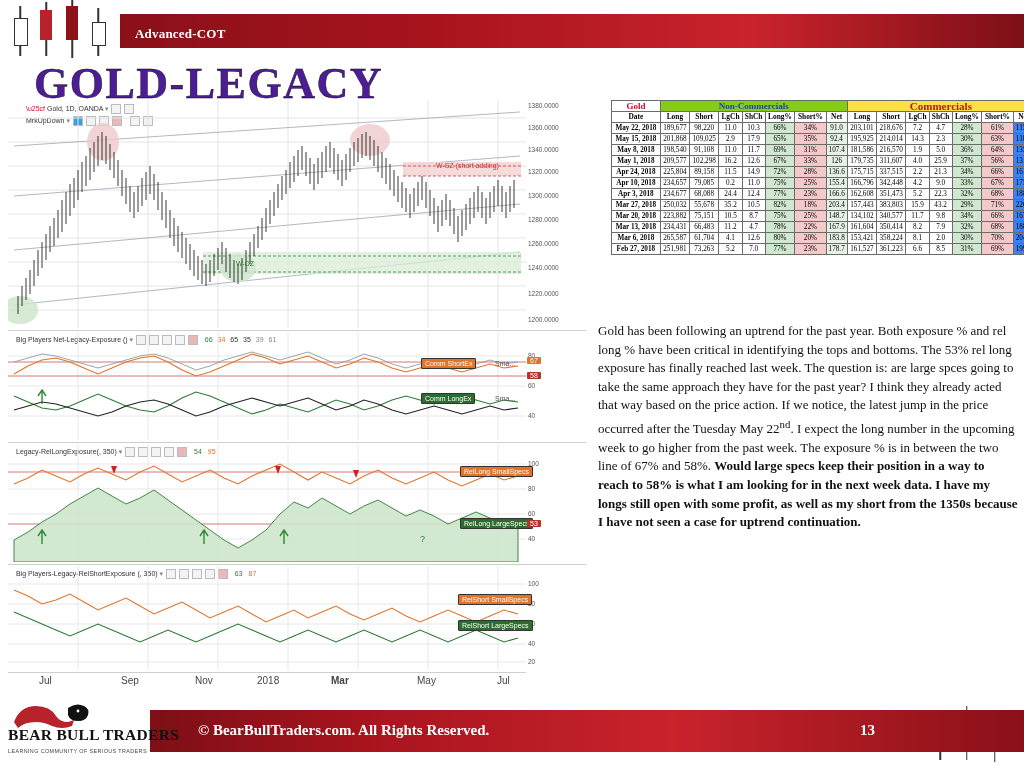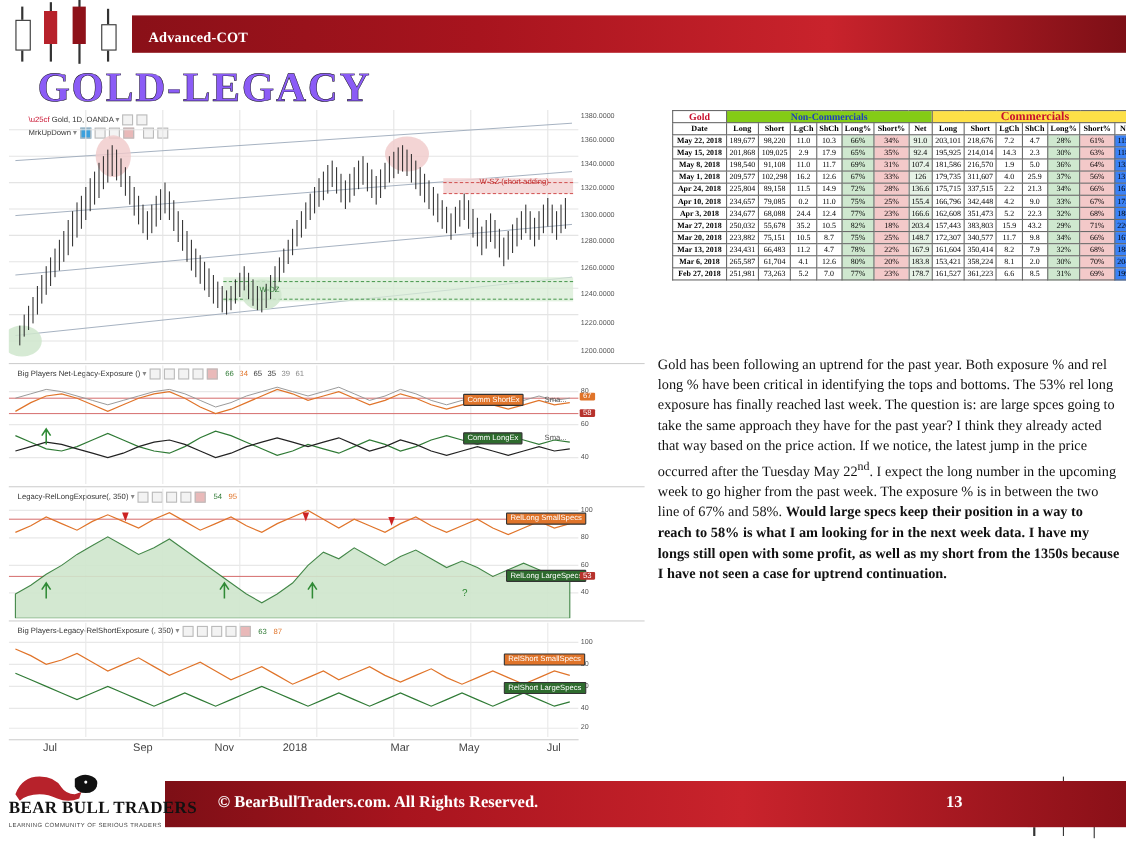--- a/index.html
+++ b/index.html
@@ -10,21 +10,21 @@
   .candle{position:absolute;}
   .candle .wick{position:absolute;left:50%;transform:translateX(-50%);width:1.5px;background:#333;}
   .candle .body{position:absolute;left:0;width:100%;}
 
   
   .header-bar{position:absolute;left:120px;top:14px;width:904px;height:34px;
      background:linear-gradient(90deg,#8a1018 0%, #a8141e 35%, #c9232c 70%, #7d0f16 100%);}
   .header-title{position:absolute;left:135px;top:26px;color:#ffffff;font-size:13px;font-weight:bold;font-family:"Liberation Serif",serif;letter-spacing:.2px;}
 
   
-  .slide-title{position:absolute;left:34px;top:58px;font-size:38px;font-weight:bold;color:#8b5cf6;
+  .slide-title{position:absolute;left:34px;top:58px;font-size:44px;font-weight:bold;color:#4c1d95;
      font-family:"Liberation Serif",serif;letter-spacing:1.5px;
      -webkit-text-stroke:0.4px #000;}
 
   
   .chart-panel{position:absolute;left:8px;top:100px;width:578px;height:586px;background:#fff;}
   .chart-box{position:absolute;background:#fff;border-bottom:1px solid #cfcfcf;}
   .price-axis{position:absolute;right:0;top:0;width:60px;font-size:6.5px;color:#555;font-family:"Liberation Sans",sans-serif;text-align:left;}
   .price-axis div{position:absolute;left:2px;}
   .chart-label{position:absolute;font-size:7px;color:#333;font-family:"Liberation Sans",sans-serif;white-space:nowrap;}
   .mini-btn{display:inline-block;width:8px;height:8px;border:1px solid #bbb;background:#f3f3f3;margin-left:1px;vertical-align:middle;}
@@ -356,21 +356,21 @@
     </div>
     <div class="tag" style="left:450px;top:28px;background:#e0742a;color:#fff;border:1px solid #333;">RelShort SmallSpecs</div>
     <div class="tag" style="left:450px;top:54px;background:#2e6b2e;color:#fff;border:1px solid #333;">RelShort LargeSpecs</div>
   </div>
 
   <div class="x-axis" style="top:572px;">
     <span class="x-tick" style="left:4px;">Jul</span>
     <span class="x-tick" style="left:86px;">Sep</span>
     <span class="x-tick" style="left:160px;">Nov</span>
     <span class="x-tick" style="left:222px;text-align:center;">2018</span>
-    <span class="x-tick" style="left:320px;">Mar</span>
+    <span class="x-tick" style="left:296px;font-weight:bold;">Mar</span>
     <span class="x-tick" style="left:382px;">May</span>
     <span class="x-tick" style="left:462px;">Jul</span>
   </div>
 </div>
 
 <div class="table-wrap">
   <table class="cot">
     <thead>
       <tr>
         <th colspan="1" class="hdr-gold">Gold</th>
@@ -534,21 +534,21 @@
         </tr>
         <tr>
           <td class="datecell">Mar 20, 2018</td>
           <td>223,882</td>
           <td>75,151</td>
           <td>10.5</td>
           <td>8.7</td>
           <td class="g">75%</td>
           <td class="r">25%</td>
           <td class="lg">148.7</td>
-          <td>172,307</td>
+          <td>134,102</td>
           <td>340,577</td>
           <td>11.7</td>
           <td>9.8</td>
           <td class="g">34%</td>
           <td class="r">66%</td>
           <td class="lr">167.3</td>
         </tr>
         <tr>
           <td class="datecell">Mar 13, 2018</td>
           <td>234,431</td>

